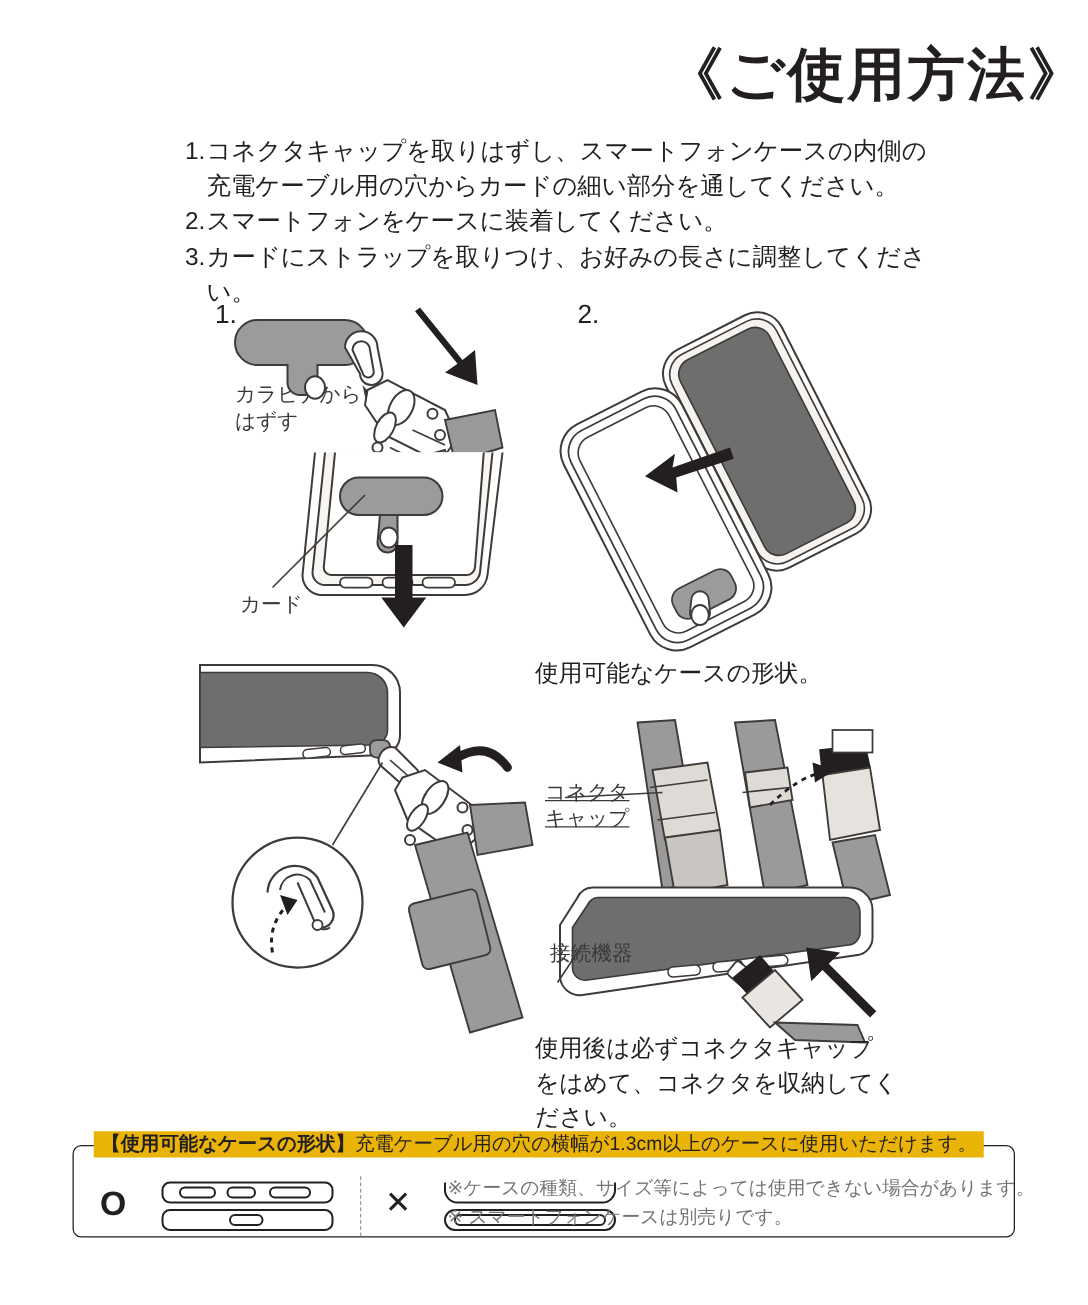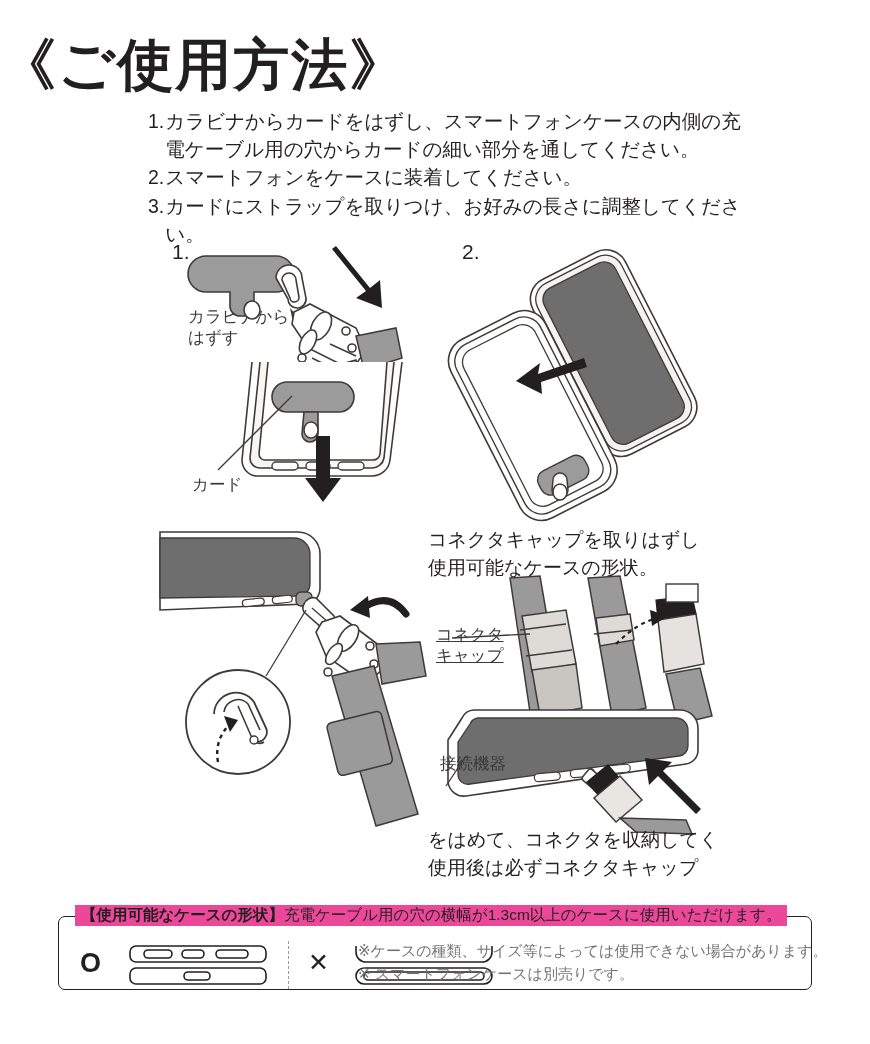--- a/index.html
+++ b/index.html
@@ -21,22 +21,22 @@
     width: 870px;
     height: 1044px;
   }
 
   
   .title {
     position: absolute;
     top: 34px;
     left: 0;
     width: 870px;
-    text-align: left;
-    font-size: 56px;
+    text-align: right;
+    font-size: 46px;
     font-weight: 700;
     letter-spacing: 2px;
     color: #231f20;
     line-height: 1.1;
   }
 
   
   .intro {
     position: absolute;
     top: 108px;
@@ -98,21 +98,21 @@
   .compat-frame {
     position: absolute;
     inset: 0;
     border: 1.6px solid #231f20;
     border-radius: 7px;
   }
   .compat-title {
     position: absolute;
     top: -11px;
     left: 17px;
-    background: #ec4899;
+    background: #eab308;
     padding: 0 6px;
     font-size: 15.5px;
     white-space: nowrap;
     color: #231f20;
   }
   .compat-title b { font-weight: 700; }
   .compat-body {
     position: absolute;
     top: 24px;
     left: 0;
@@ -147,21 +147,21 @@
 </head>
 <body>
 
 <div class="page">
 
   <div class="title">《ご使用方法》</div>
 
   <div class="intro">
     <div class="intro-item">
       <span class="intro-num">1.</span>
-      <span class="intro-text">カラビナからカードをはずし、スマートフォンケースの内側の充電ケーブル用の穴からカードの細い部分を通してください。</span>
+      <span class="intro-text">コネクタキャップを取りはずし、スマートフォンケースの内側の充電ケーブル用の穴からカードの細い部分を通してください。</span>
     </div>
     <div class="intro-item">
       <span class="intro-num">2.</span>
       <span class="intro-text">スマートフォンをケースに装着してください。</span>
     </div>
     <div class="intro-item">
       <span class="intro-num">3.</span>
       <span class="intro-text">カードにストラップを取りつけ、お好みの長さに調整してください。</span>
     </div>
   </div>
@@ -315,21 +315,20 @@
         <path d="M34,188 a22,22 0 0 1 40,-12 l12,26 a10,10 0 0 1 -10,14" fill="#ffffff" stroke="#3f3a38" stroke-width="1.8"></path>
         <path d="M44,186 a14,14 0 0 1 24,-8 l12,26" fill="none" stroke="#3f3a38" stroke-width="1.6"></path>
         <path d="M58,180 l14,32 a8,8 0 0 0 12,4" fill="none" stroke="#3f3a38" stroke-width="1.6"></path>
         <circle cx="74" cy="214" r="4" fill="#ffffff" stroke="#3f3a38" stroke-width="1.5"></circle>
         <path d="M38,236 q-4,-22 12,-38" fill="none" stroke="#231f20" stroke-width="2.4" stroke-dasharray="4 4"></path>
         <path d="M44,190 l14,4 l-8,12 z" fill="#231f20"></path>
       </g>
     </svg>
 
     <div class="body-text" style="left:428px; top:300px; width:300px;">
-      <div>コネクタキャップを取りはずし</div>
       <div>使用可能なケースの形状。</div>
     </div>
 
     <div class="callout" style="left:436px; top:398px;text-decoration:underline;">
       <div>コネクタ</div>
       <div>キャップ</div>
     </div>
 
     <svg style="position:absolute; left:470px; top:352px;" width="250" height="140" viewBox="0 0 250 140">
 
@@ -382,22 +381,23 @@
       </g>
 
       <g>
         <path d="M256,110 l-38,-38 l-9,9 l-4,-27 l27,4 l-9,9 l38,38 z" fill="#231f20"></path>
       </g>
     </svg>
 
     <div class="callout" style="left:440px; top:527px;">接続機器</div>
 
     <div class="body-text" style="left:428px; top:600px; width:310px;">
+      <div>使用後は必ずコネクタキャップ</div>
       <div>をはめて、コネクタを収納してく</div>
-      <div>使用後は必ずコネクタキャップ</div>
+      <div>ださい。</div>
     </div>
 
   </div>
 
   <div class="compat">
     <div class="compat-frame"></div>
     <div class="compat-title">
       <b>【使用可能なケースの形状】</b><span>充電ケーブル用の穴の横幅が1.3cm以上のケースに使用いただけます。</span>
     </div>
 

